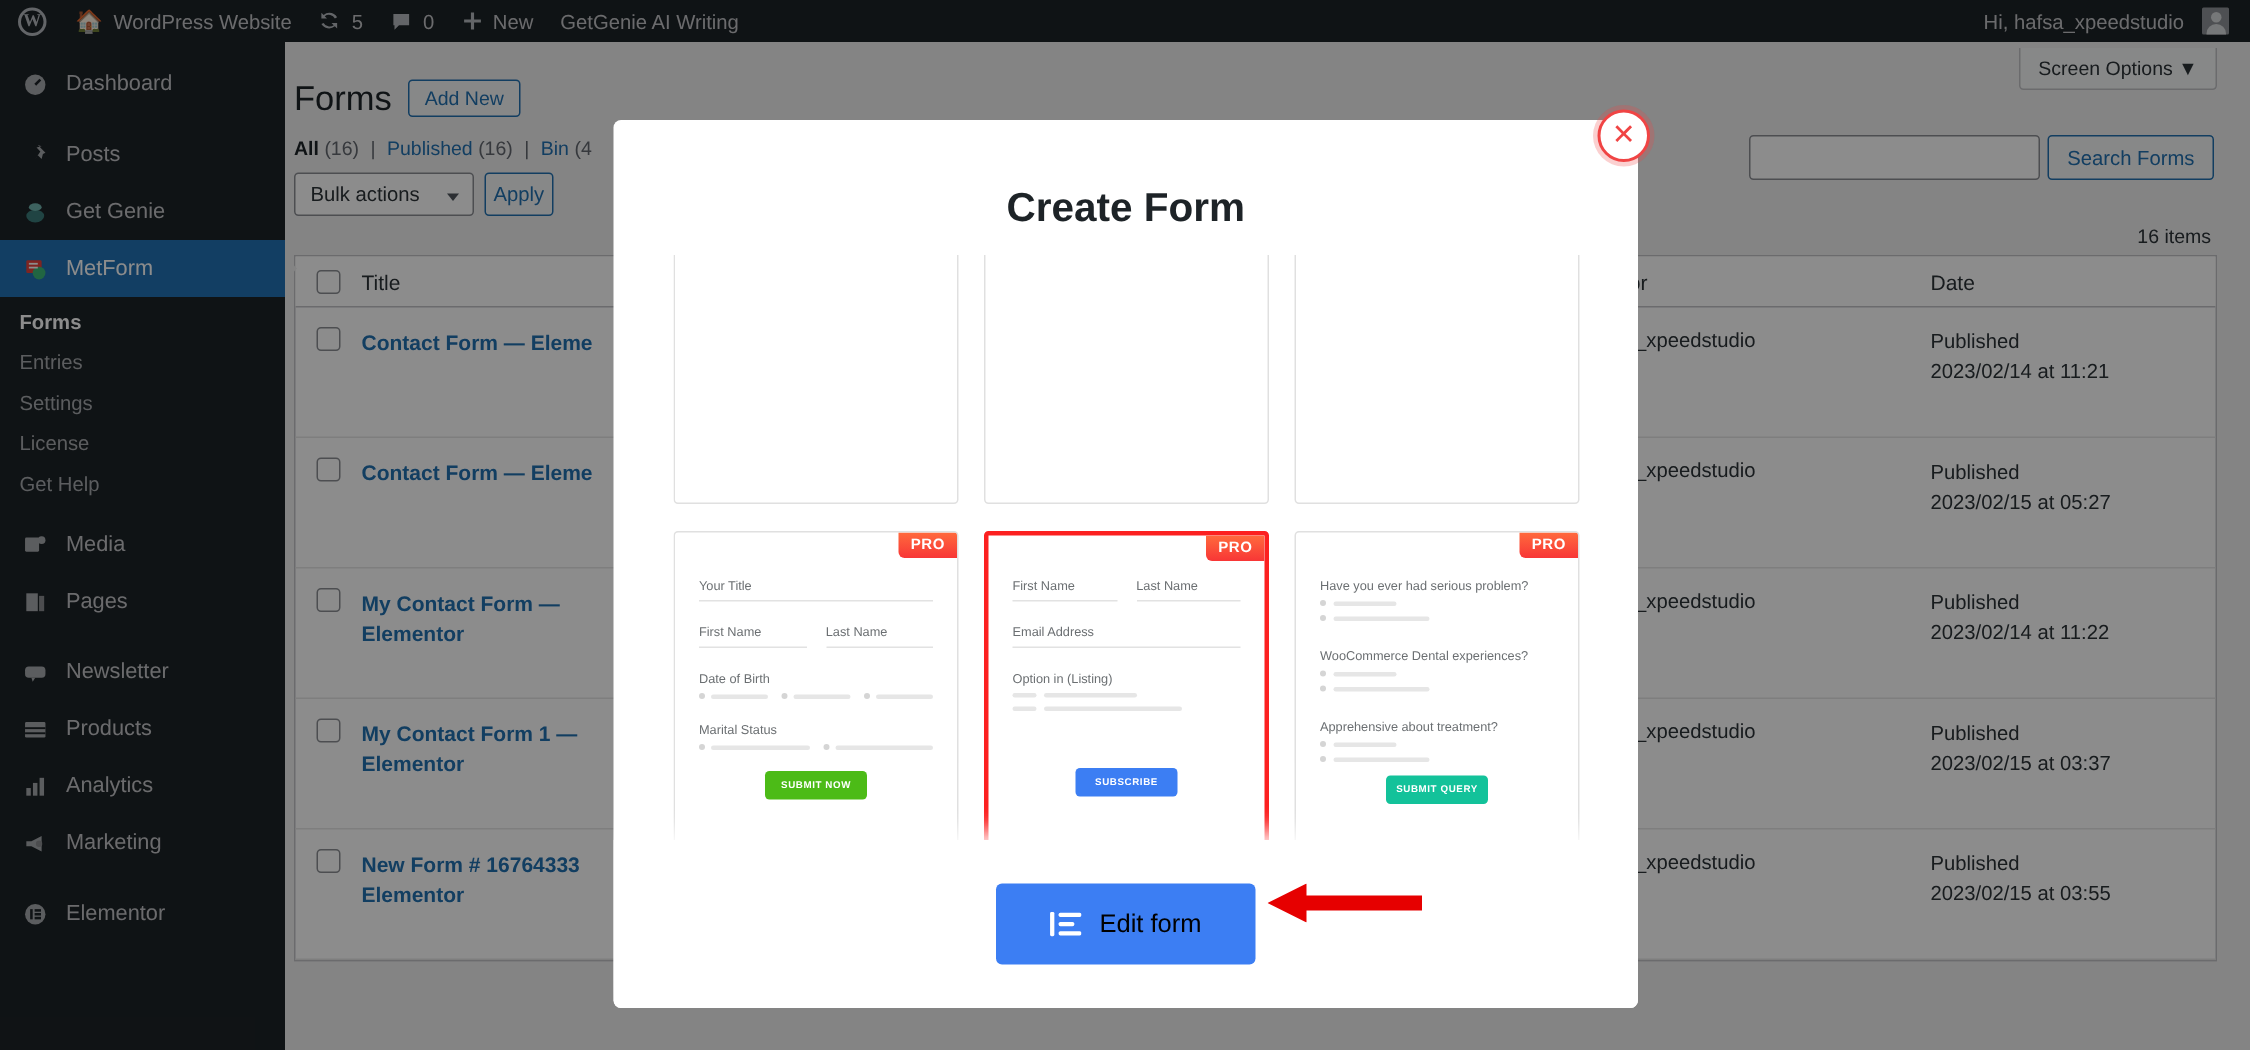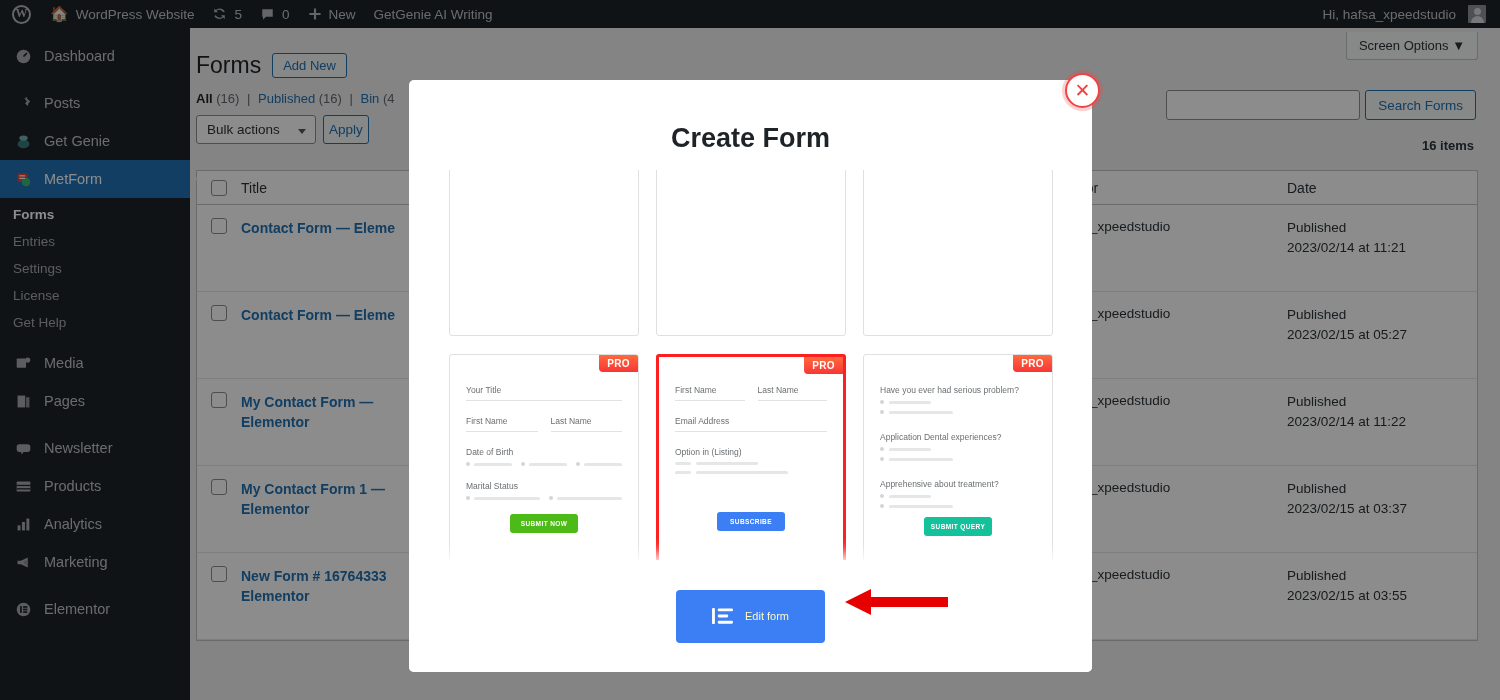--- a/index.html
+++ b/index.html
@@ -126,22 +126,22 @@
   }
   .search-input {
     width: 194px; height: 30px; border: 1px solid #8c8f94;
     background: #fff; border-radius: 3px;
   }
   .search-btn {
     border: 1px solid #2271b1; color: #2271b1; background: #f6f7f7;
     border-radius: 3px; padding: 5px 12px; font-size: 13.5px; height: 30px;
   }
   .items-count {
-    position: absolute; right: 26px; top: 110px;
-    font-size: 13px; color: #2c3338; font-weight: bold;
+    position: absolute; right: 26px; top: 122px;
+    font-size: 13px; color: #2c3338;
   }
   .wp-table {
     position: absolute; left: 22px; top: 142px; width: 1282px;
     border: 1px solid #c3c4c7; background: #fff;
   }
   .wp-thead {
     display: flex; align-items: center; height: 34px;
     border-bottom: 1px solid #c3c4c7; background: #fff;
   }
   .col-cb { width: 44px; display: flex; align-items: center; justify-content: center; }
@@ -229,22 +229,22 @@
     font-size: 14.5px; color: #2c3338;
   }
 
   .modal-footer {
     position: absolute; bottom: 0; left: 0; width: 683px; height: 112px;
     background: #fff; display: flex; align-items: center; justify-content: center;
     box-shadow: 0 -6px 14px rgba(255,255,255,0.95);
   }
   .edit-btn {
     display: flex; align-items: center; gap: 12px;
-    background: #3c7ef3; color: #fef9c3; border: none;
-    border-radius: 4px; padding: 17px 36px; font-size: 11px;
+    background: #3c7ef3; color: #000000; border: none;
+    border-radius: 4px; padding: 17px 36px; font-size: 17px;
     font-family: "Liberation Sans", sans-serif;
   }
   .edit-ico { display: flex; align-items: center; }
 
   .pointer-arrow {
     position: absolute; left: 845px; top: 589px;
     width: 103px; height: 26px; z-index: 12;
   }
 </style>
 </head>
@@ -624,21 +624,21 @@
         <div class="tpl-preview">
           <div class="f-label">Have you ever had serious problem?</div>
           <div class="f-opt">
               <span class="f-dot"></span>
               <span class="f-bar" style="width:42px"></span>
             </div>
           <div class="f-opt" style="margin-bottom:18px">
               <span class="f-dot"></span>
               <span class="f-bar" style="width:64px"></span>
             </div>
-          <div class="f-label">Application Dental experiences?</div>
+          <div class="f-label">WooCommerce Dental experiences?</div>
           <div class="f-opt">
               <span class="f-dot"></span>
               <span class="f-bar" style="width:42px"></span>
             </div>
           <div class="f-opt" style="margin-bottom:18px">
               <span class="f-dot"></span>
               <span class="f-bar" style="width:64px"></span>
             </div>
           <div class="f-label">Apprehensive about treatment?</div>
           <div class="f-opt">

